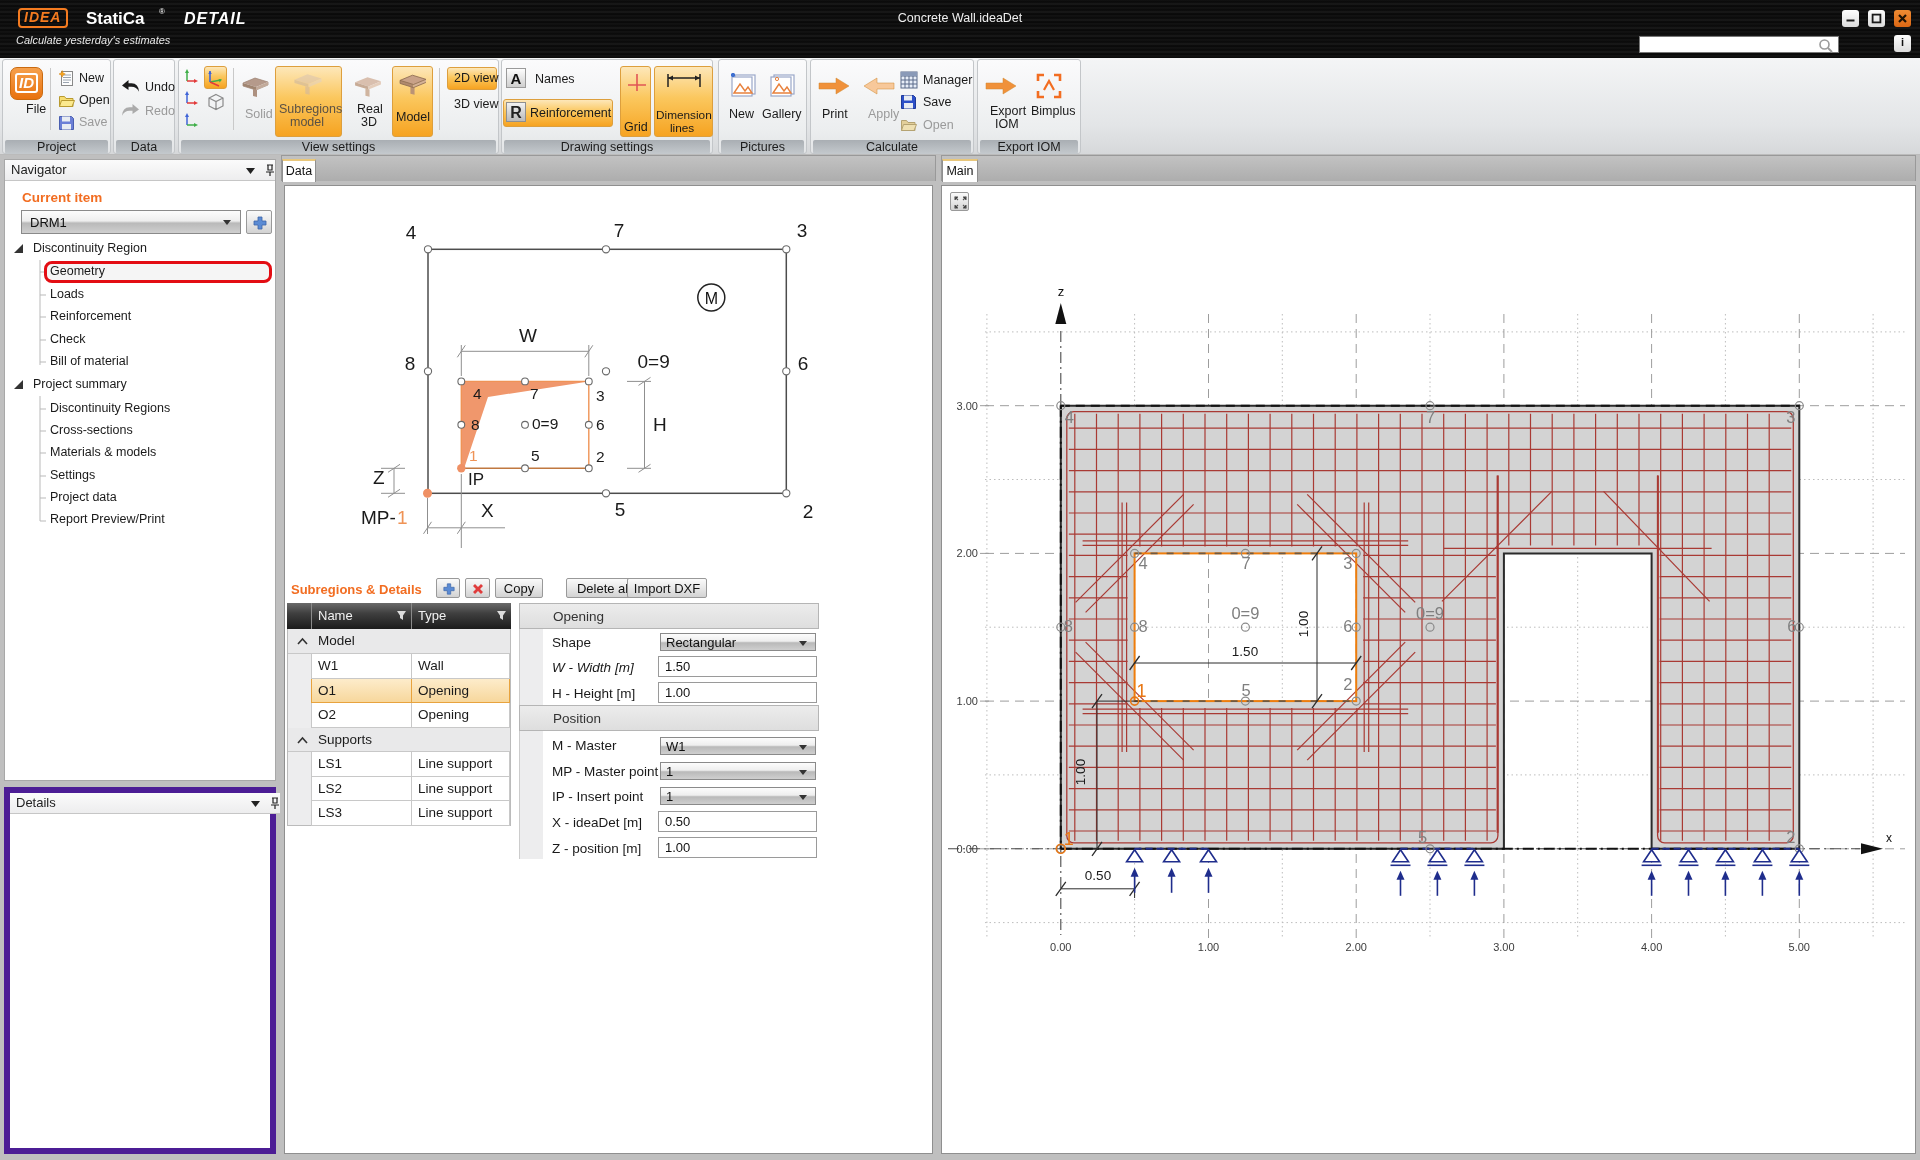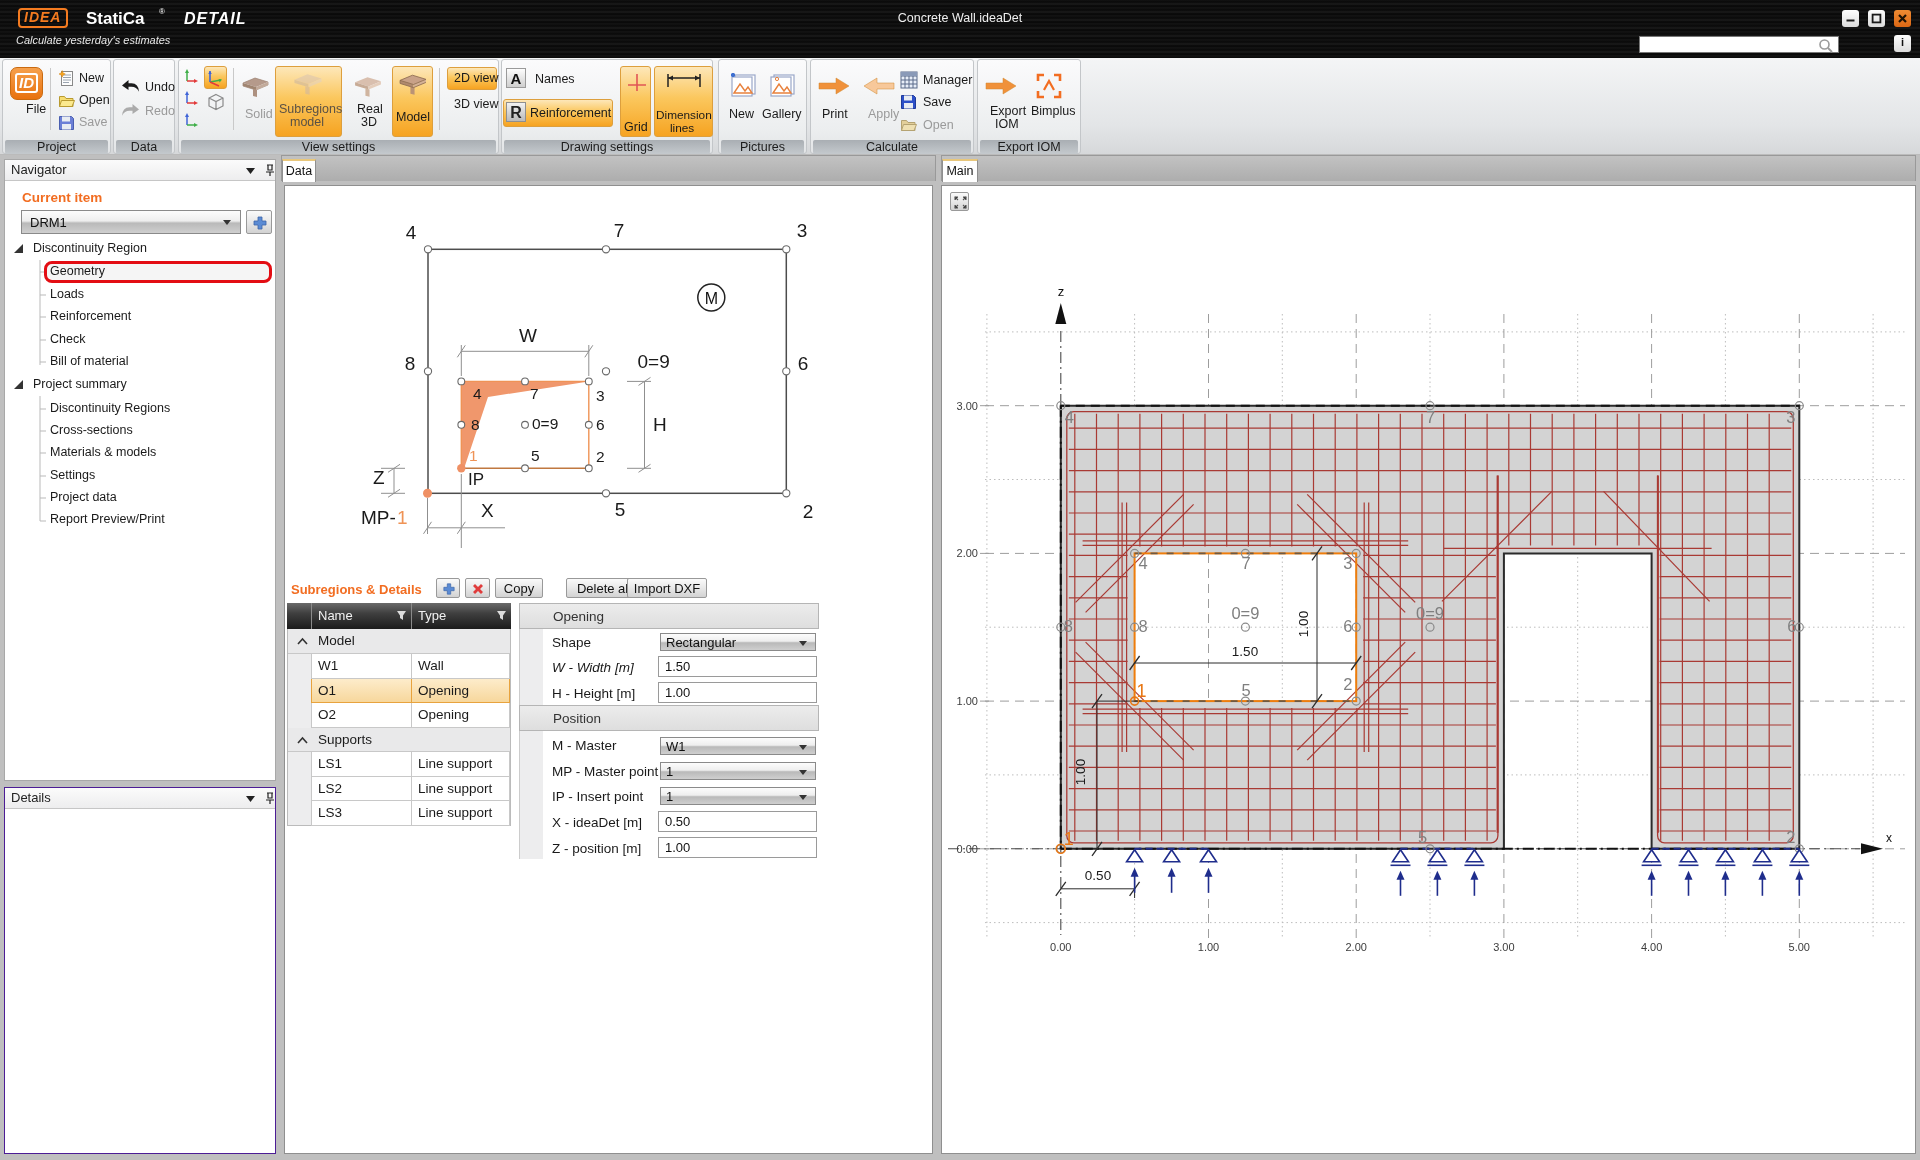--- a/index.html
+++ b/index.html
@@ -281,21 +281,21 @@
  <div class="combo" style="left:16px;top:50px;width:220px;height:24px;line-height:23px;padding-left:8px;">DRM1
    <svg style="right:8px;top:9px" width="9" height="6" viewBox="0 0 9 6">
         <path d="M0 0h8l-4 5z" fill="#333"></path>
       </svg></div>
  <div class="btn" style="left:241px;top:50px;width:26px;height:24px;">
    <svg style="left:6px;top:5px" width="14" height="14" viewBox="0 0 14 14">
     <path d="M5 1h4v4h4v4H9v4H5V9H1V5h4z" fill="#5b8bd4" stroke="#3c66a8" stroke-width=".8"></path>
       </svg>
     </div>
 </div>
-<div class="abs" style="left:4px;top:787px;width:272px;height:367px;background:#fff;border:1px solid #4c1d95;">
+<div class="abs" style="left:4px;top:787px;width:272px;height:367px;background:#fff;border:6px solid #4c1d95;">
  <div class="panelhdr" style="left:0;top:0;width:270px;height:21px;">Details</div>
  <svg style="left:241px;top:8px" width="10" height="7" viewBox="0 0 10 7">
       <path d="M0 0h9l-4.5 6z" fill="#222"></path>
     </svg>
  <svg style="left:260px;top:4px" width="10" height="13" viewBox="0 0 10 13">
   <path d="M2 1h6M3 1v5h4V1M1 8h8M5 8v4" stroke="#222" stroke-width="1.2" fill="none"></path>
     </svg>
 </div>
 
 <svg class="abs" style="left:0;top:0" width="300" height="600" viewBox="0 0 300 600">

